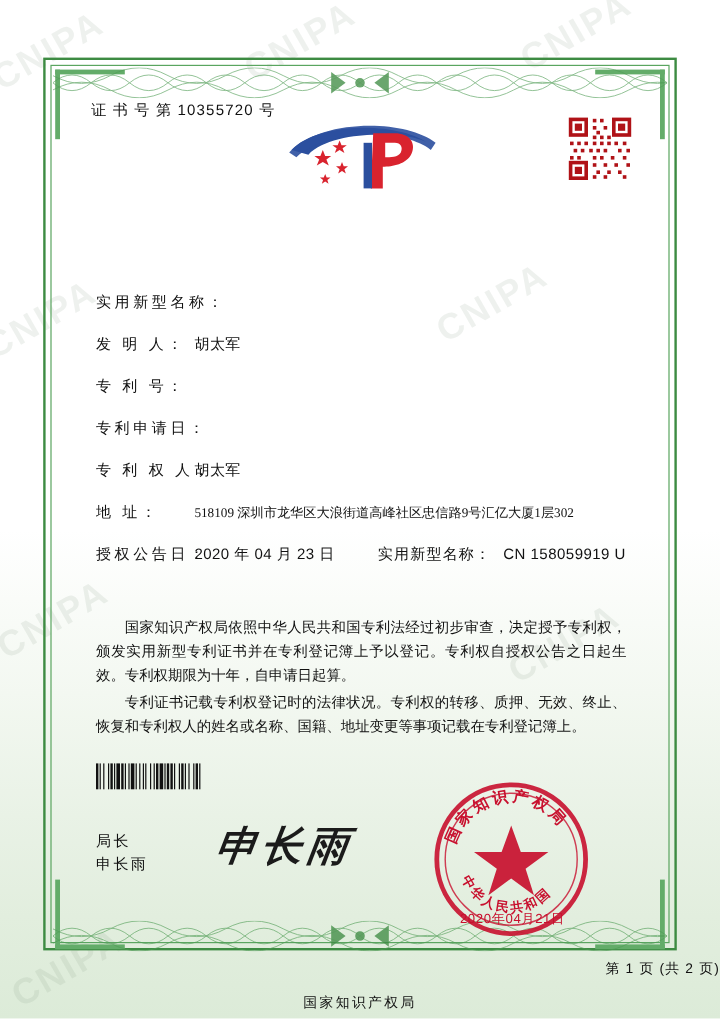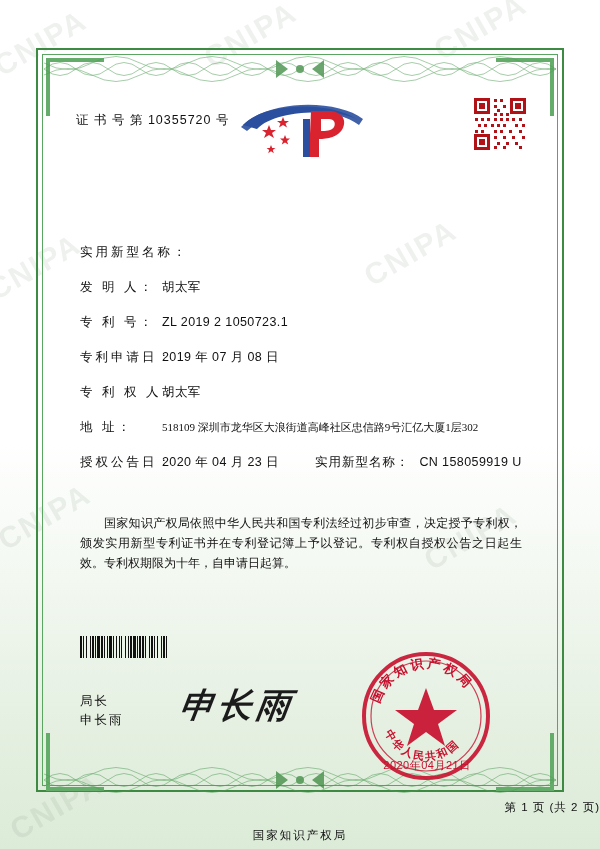--- a/index.html
+++ b/index.html
@@ -88,21 +88,21 @@
     overflow: hidden;
     opacity: .85;
   }
   .band-top { top: 56px; }
   .band-bottom { bottom: 56px; }
 
   
   .cert-no {
     position: absolute;
     left: 76px;
-    top: 112px;
+    top: 84px;
     font-size: 12.5px;
     color: #111;
     letter-spacing: 1px;
   }
 
   .qr {
     position: absolute;
     right: 72px;
     top: 96px;
     width: 56px;
@@ -409,44 +409,43 @@
   <div class="fields">
     <div class="frow">
       <div class="flabel">实用新型名称：</div>
     </div>
     <div class="frow">
       <div class="flabel">发 明 人：</div>
       <div class="fvalue">胡太军</div>
     </div>
     <div class="frow">
       <div class="flabel">专 利 号：</div>
-      <div class="fvalue">ZL 2019 2 1050723.1</div>
     </div>
     <div class="frow">
       <div class="flabel">专利申请日：</div>
-      <div class="fvalue">2019 年 07 月 08 日</div>
     </div>
     <div class="frow">
       <div class="flabel">专 利 权 人：</div>
       <div class="fvalue">胡太军</div>
     </div>
     <div class="frow">
       <div class="flabel">地      址：</div>
       <div class="fvalue addr-value">518109 深圳市龙华区大浪街道高峰社区忠信路9号汇亿大厦1层302</div>
     </div>
     <div class="frow pair">
       <div class="flabel">授权公告日：</div>
       <div class="fvalue">2020 年 04 月 23 日</div>
       <div class="flabel2">实用新型名称：</div>
       <div class="fvalue2">CN 158059919 U</div>
     </div>
   </div>
 
   <div class="body-text">
     <p>国家知识产权局依照中华人民共和国专利法经过初步审查，决定授予专利权，颁发实用新型专利证书并在专利登记簿上予以登记。专利权自授权公告之日起生效。专利权期限为十年，自申请日起算。</p>
+    <p>专利证书记载专利权登记时的法律状况。专利权的转移、质押、无效、终止、恢复和专利权人的姓名或名称、国籍、地址变更等事项记载在专利登记簿上。</p>
   </div>
 
   <div class="barcode" id="barcode-el">
       <i style="width: 2px; background: rgb(17, 17, 17);"></i>
       <i style="width: 1px; background: transparent;"></i>
       <i style="width: 1px; background: rgb(17, 17, 17);"></i>
       <i style="width: 2px; background: transparent;"></i>
       <i style="width: 1px; background: rgb(17, 17, 17);"></i>
       <i style="width: 3px; background: transparent;"></i>
       <i style="width: 1px; background: rgb(17, 17, 17);"></i>

